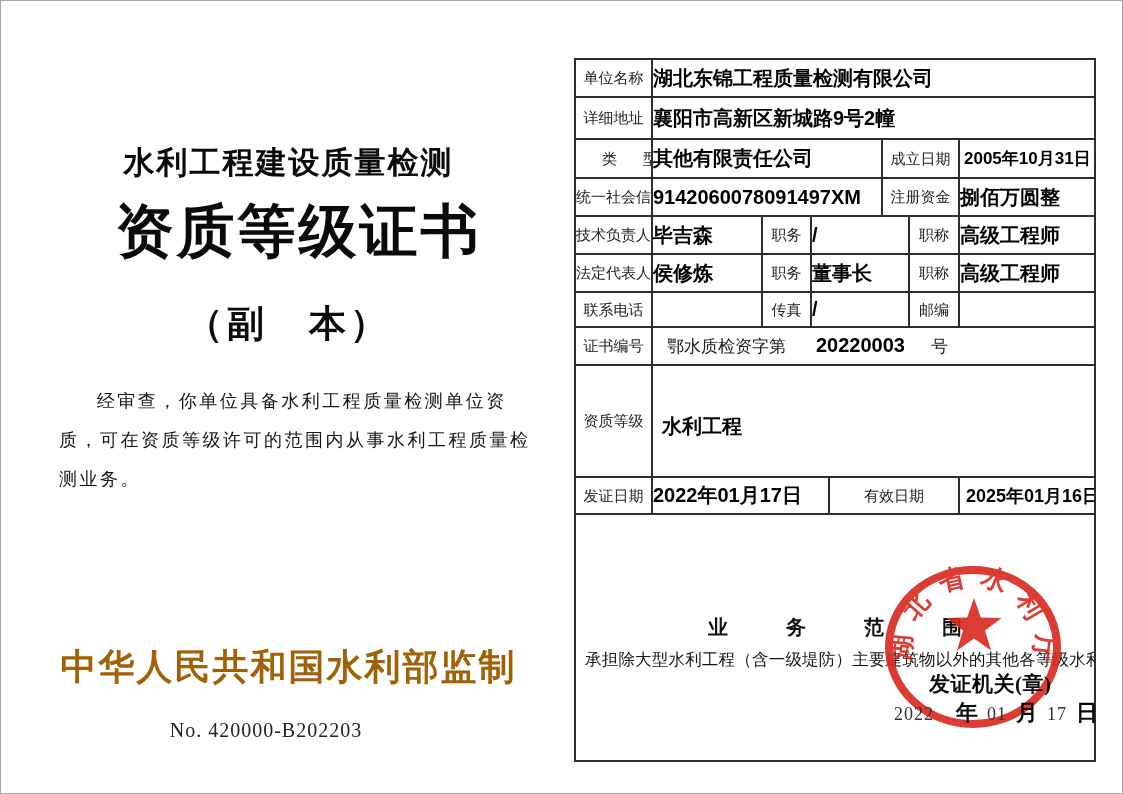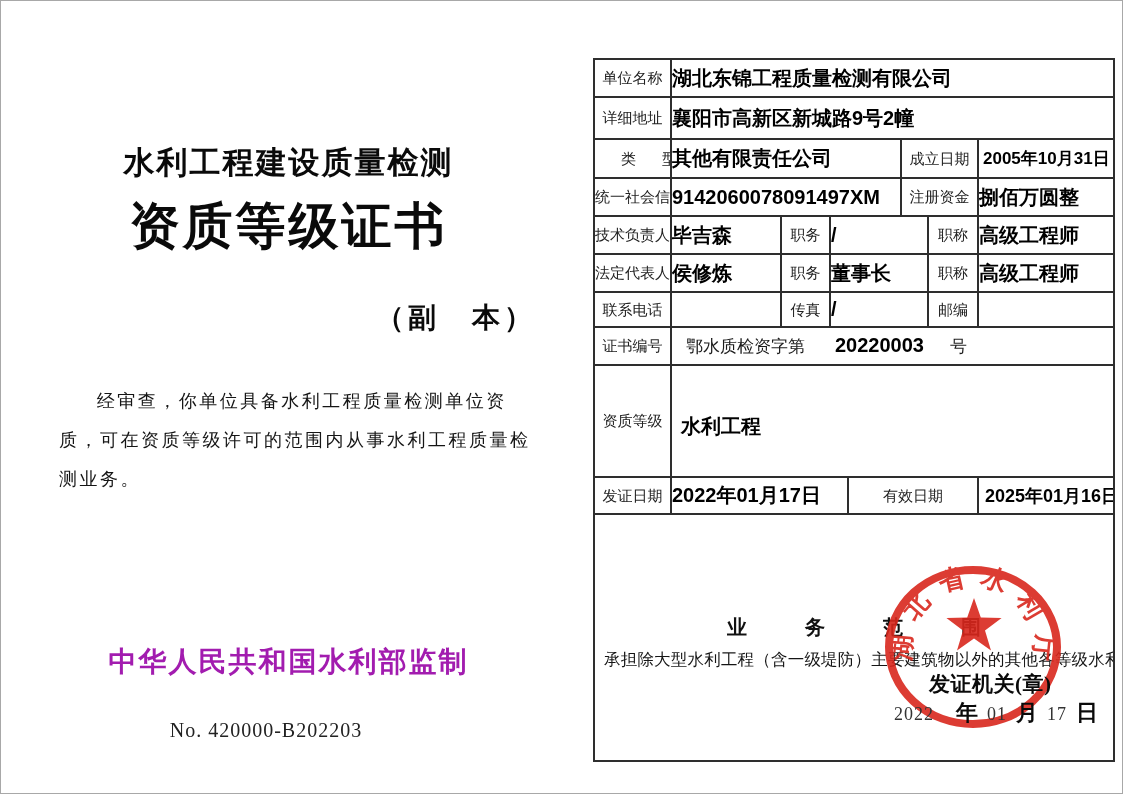--- a/index.html
+++ b/index.html
@@ -14,48 +14,48 @@
     color:#111;
   }
   
   .left-panel{position:absolute;left:40px;top:0;width:495px;height:794px;}
   .cert-title-line1{
     position:absolute;left:0;top:141px;width:495px;
     text-align:center;font-weight:bold;font-size:31px;letter-spacing:2px;
     font-family:"Liberation Serif", serif;color:#0a0a0a;
   }
   .cert-title-line2{
-    position:absolute;left:0;top:192px;width:495px;
-    text-align:center;font-weight:bold;font-size:50px;letter-spacing:3px;
+    position:absolute;left:10px;top:192px;width:495px;
+    text-align:center;font-weight:bold;font-size:58px;letter-spacing:3px;
     font-family:"Liberation Serif", serif;color:#0a0a0a;
   }
   .cert-subtitle{
     position:absolute;left:0;top:298px;width:495px;
-    text-align:right;font-weight:bold;font-size:28px;letter-spacing:4px;
+    text-align:center;font-weight:bold;font-size:37px;letter-spacing:4px;
     color:#0a0a0a;
   }
   .cert-statement{
     position:absolute;left:18px;top:381px;width:478px;
     font-size:18px;line-height:39px;letter-spacing:2.5px;
     text-indent:2.1em;color:#151515;
     font-family:"Liberation Serif", serif;
   }
   .cert-issuer{
     position:absolute;left:0;top:642px;width:495px;
-    text-align:center;font-weight:bold;font-size:28px;letter-spacing:2px;
-    color:#a21caf;
+    text-align:center;font-weight:bold;font-size:36px;letter-spacing:2px;
+    color:#a16207;
   }
   .cert-serial{
     position:absolute;left:0;top:682px;width:450px;
     text-align:center;font-size:20px;letter-spacing:1px;color:#222;
     font-family:"Liberation Serif", serif;
     margin-top:36px;
   }
   
-  .info-table-wrap{position:absolute;left:592px;top:57px;}
+  .info-table-wrap{position:absolute;left:573px;top:57px;}
   table.info{
     border-collapse:collapse;table-layout:fixed;width:520px;
   }
   table.info td{
     border:2px solid #2e2e2e;
     padding:0;overflow:hidden;white-space:nowrap;
     vertical-align:middle;
   }
   td.lbl{
     font-family:"Liberation Serif", serif;

